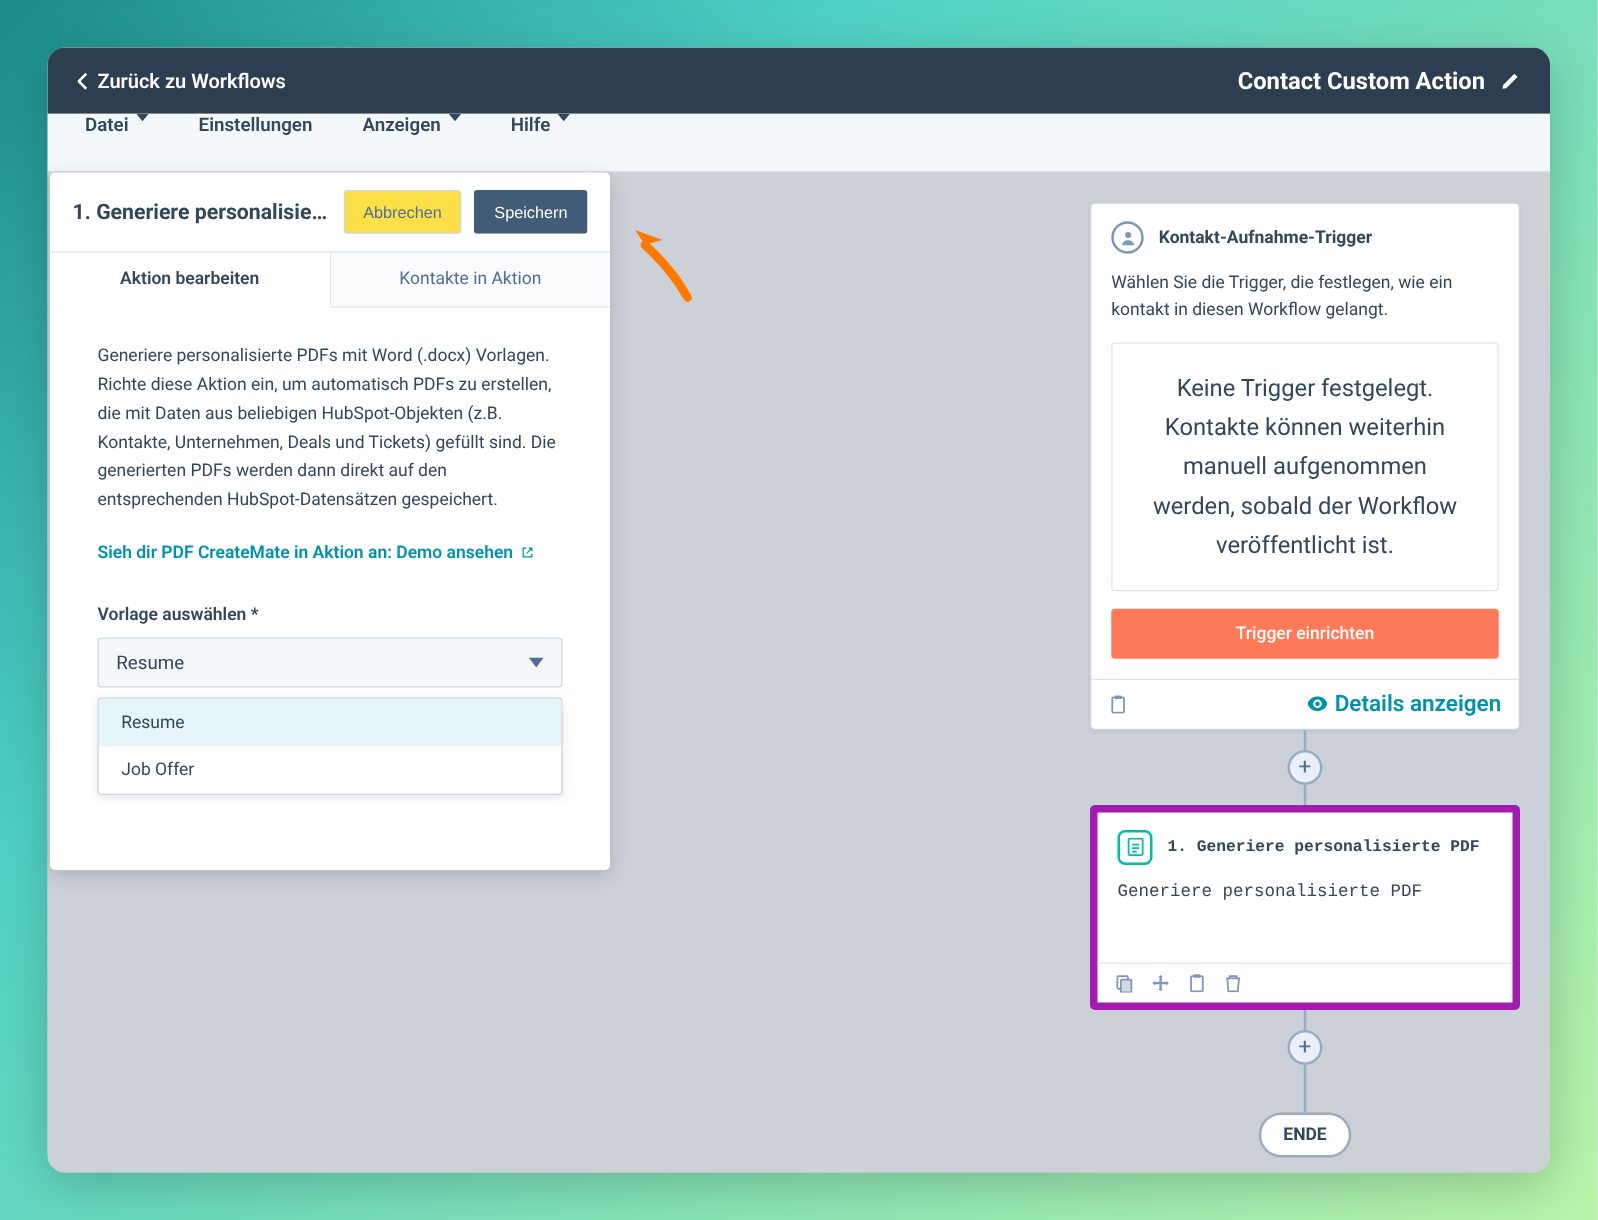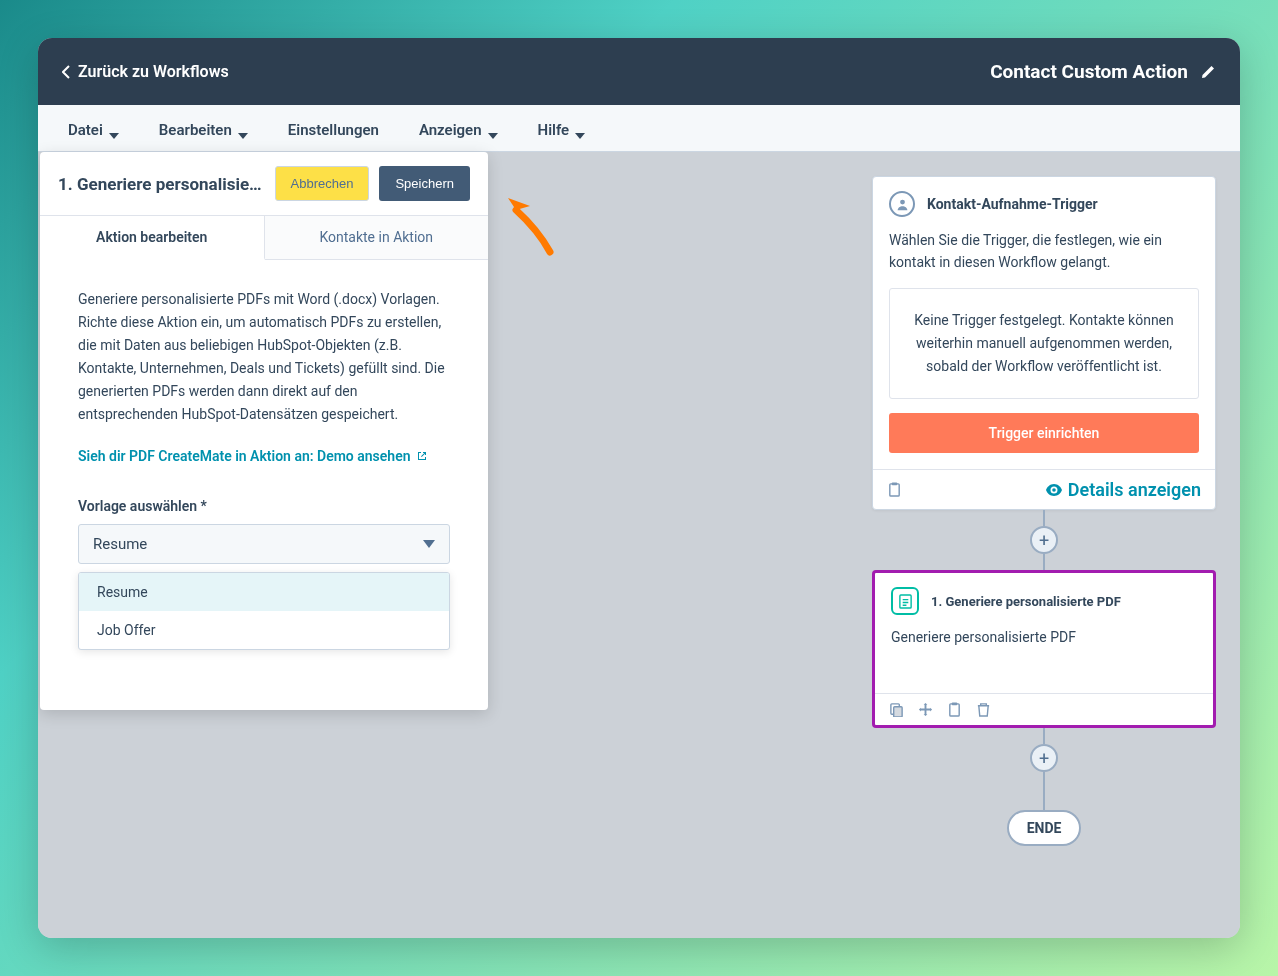--- a/index.html
+++ b/index.html
@@ -16,21 +16,21 @@
       height: 100%;
       background: #d5dae0;
       border-radius: 14px;
       overflow: hidden;
       display: flex;
       flex-direction: column;
       box-shadow: 0 10px 40px rgba(0,0,0,0.2);
     }
     .titlebar {
       background: #2d3e50;
-      height: 67px;
+      height: 53px;
       display: flex;
       align-items: center;
       padding: 0 24px;
       color: #fff;
     }
     .back-link {
       display: flex;
       align-items: center;
       gap: 8px;
       color: #fff;
@@ -51,23 +51,23 @@
       background: #f5f8fa;
       border-bottom: 1px solid #cbd6e2;
       height: 47px;
       display: flex;
       align-items: center;
       padding: 0 10px;
       gap: 0;
     }
     .menu-item {
       display: flex;
-      align-items: flex-end;
+      align-items: flex-start;
       gap: 6px;
-      padding: 12px 20px;
+      padding: 0 20px;
       height: 100%;
       font-size: 15px;
       font-weight: 600;
       color: #33475b;
       cursor: pointer;
     }
     .caret { width: 10px; height: 6px; }
     .content {
       position: relative;
       flex: 1;
@@ -235,21 +235,21 @@
       font-size: 14px;
       color: #33475b;
       line-height: 1.6;
     }
     .inner-box {
       margin: 0 16px 14px;
       border: 1px solid #dfe3eb;
       border-radius: 3px;
       padding: 20px 24px;
       text-align: center;
-      font-size: 14px;
+      font-size: 19px;
       color: #33475b;
       line-height: 1.65;
     }
     .btn-trigger {
       display: block;
       margin: 0 16px 16px;
       background: #ff7a59;
       color: #fff;
       text-align: center;
       padding: 12px;
@@ -289,23 +289,24 @@
       border-radius: 50%;
       display: flex;
       align-items: center;
       justify-content: center;
       background: #eaf0f6;
       font-size: 18px;
       color: #516f90;
       cursor: pointer;
     }
     .action-card {
-      border: 3px solid #a21caf;
+      border: 6px solid #a21caf;
       border-radius: 4px;
       background: #fff;
+      font-family: Liberation Mono, monospace;
     }
     .action-head {
       display: flex;
       align-items: center;
       gap: 12px;
       padding: 14px 16px 8px;
     }
     .action-icon-wrap {
       width: 28px;
       height: 28px;
@@ -354,26 +355,20 @@
       <span>Contact Custom Action</span>
       <svg class="edit-icon" viewBox="0 0 16 16">
           <path d="M11.5 2l2.5 2.5L5 13.5 2 14l.5-3L11.5 2z"></path>
         </svg>
     </div>
   </div>
 
   <div class="menubar">
     <div class="menu-item">
       <span>Datei</span>
-      <svg class="caret" viewBox="0 0 10 6">
-          <path d="M0 0l5 6 5-6z" fill="#33475b"></path>
-        </svg>
-    </div>
-    <div class="menu-item">
-      <span>Bearbeiten</span>
       <svg class="caret" viewBox="0 0 10 6">
           <path d="M0 0l5 6 5-6z" fill="#33475b"></path>
         </svg>
     </div>
     <div class="menu-item">
       <span>Einstellungen</span>
     </div>
     <div class="menu-item">
       <span>Anzeigen</span>
       <svg class="caret" viewBox="0 0 10 6">

